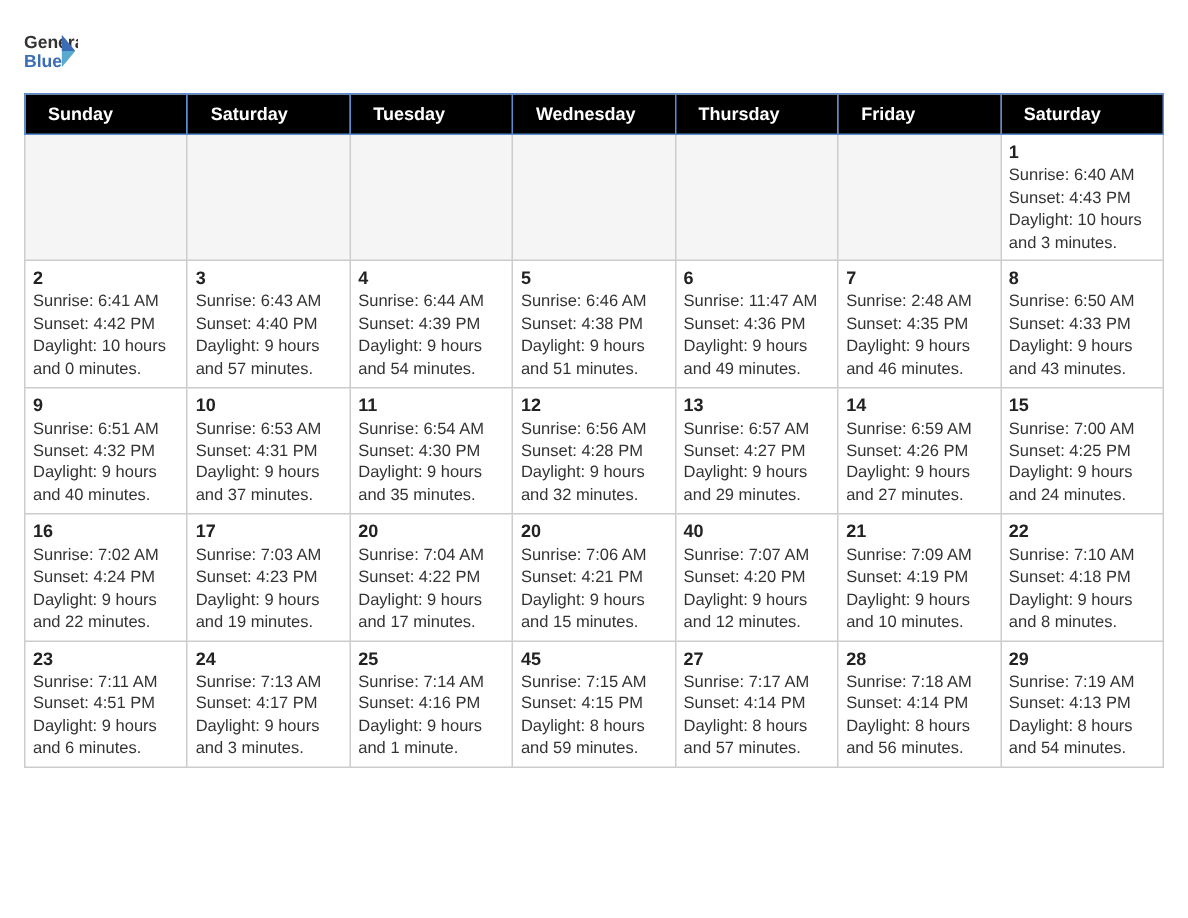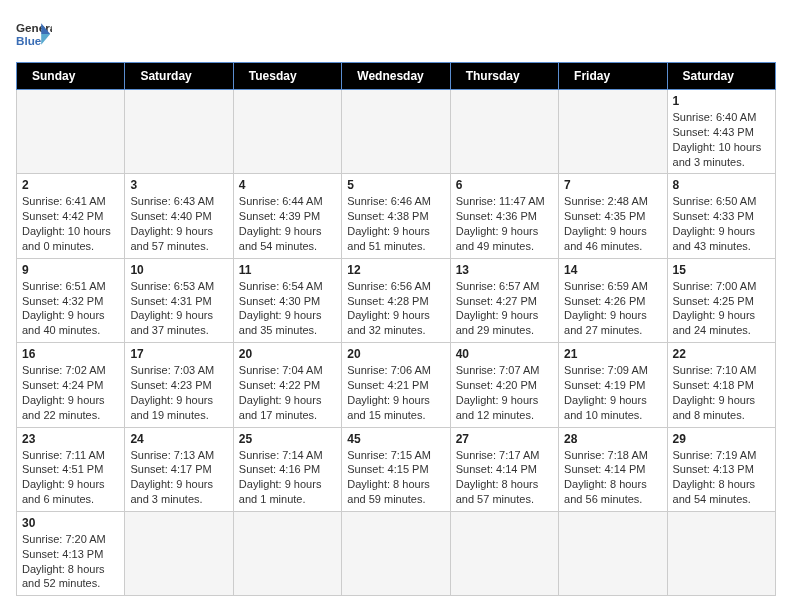--- a/index.html
+++ b/index.html
@@ -324,29 +324,14 @@
 and 56 minutes.</div>
         </td>
         <td>
           <span class="day-number">29</span>
           <div class="day-info">Sunrise: 7:19 AM
 Sunset: 4:13 PM
 Daylight: 8 hours
 and 54 minutes.</div>
         </td>
       </tr>
-      <tr class="last-row">
-        <td>
-          <span class="day-number">30</span>
-          <div class="day-info">Sunrise: 7:20 AM
-Sunset: 4:13 PM
-Daylight: 8 hours
-and 52 minutes.</div>
-        </td>
-        <td class="empty"></td>
-        <td class="empty"></td>
-        <td class="empty"></td>
-        <td class="empty"></td>
-        <td class="empty"></td>
-        <td class="empty"></td>
-      </tr>
     </tbody>
 </table>
 
 </body></html>

